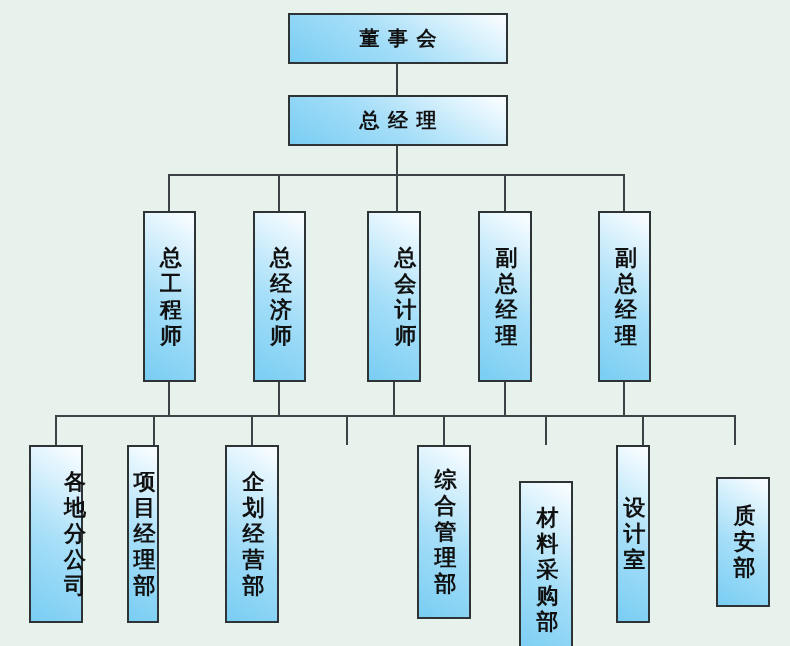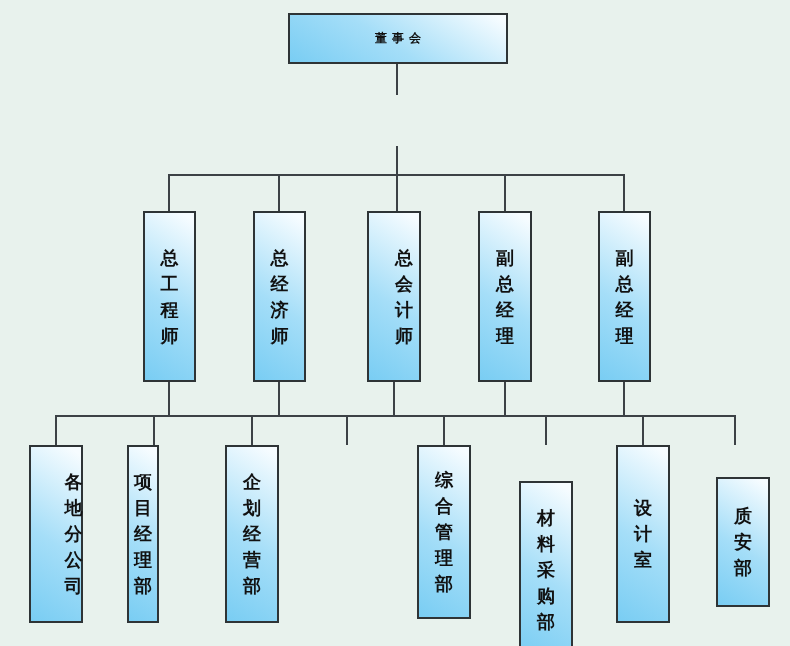--- a/index.html
+++ b/index.html
@@ -41,36 +41,36 @@
   #h0{left:168px;top:174px;width:457px;}
   #h1{left:55px;top:415px;width:681px;}
   
   .node{
     position:absolute;box-sizing:border-box;
     border:2px solid var(--border);
     background:linear-gradient(33deg,var(--gdark) 0%,var(--gmid) 45%,var(--glight) 96%);
     display:flex;align-items:center;justify-content:center;
     color:var(--text);font-weight:bold;
   }
-  .hnode .lbl{font-size:12px;letter-spacing:0.42em;padding-left:0.42em;white-space:nowrap;}
-  .vnode .lbl{width:19px;font-size:18px;line-height:26px;word-break:break-all;text-align:center;}
+  .hnode .lbl{font-size:20px;letter-spacing:0.42em;padding-left:0.42em;white-space:nowrap;}
+  .vnode .lbl{width:19px;font-size:22px;line-height:26px;word-break:break-all;text-align:center;}
   #b-root{left:288px;top:13px;width:220px;height:51px;}
   #b-gm{left:288px;top:95px;width:220px;height:51px;}
   #b-l3-0{left:143px;top:211px;width:53px;height:171px;}
   #b-l3-1{left:253px;top:211px;width:53px;height:171px;}
   #b-l3-2{left:367px;top:211px;width:54px;height:171px;padding-left:20px;}
   #b-l3-3{left:478px;top:211px;width:54px;height:171px;}
   #b-l3-4{left:598px;top:211px;width:53px;height:171px;}
   #b-l4-0{left:29px;top:445px;width:54px;height:178px;padding-left:35px;}
   #b-l4-1{left:127px;top:445px;width:32px;height:178px;}
   #b-l4-2{left:225px;top:445px;width:54px;height:178px;}
   #b-l4-3{left:320px;top:445px;width:54px;height:178px;}
   #b-l4-4{left:417px;top:445px;width:54px;height:174px;}
   #b-l4-5{left:519px;top:445px;width:54px;height:178px;margin-top:36px;}
-  #b-l4-6{left:616px;top:445px;width:54px;height:178px;}
+  #b-l4-6{left:616px;top:445px;width:34px;height:178px;}
   #b-l4-7{left:716px;top:445px;width:54px;height:130px;margin-top:32px;}
 </style>
 </head>
 <body>
 
 <div class="stage">
 
   <div class="vl" id="v0"></div>
   <div class="vl" id="v1"></div>
   <div class="hl" id="h0"></div>
@@ -88,20 +88,23 @@
   <div class="vl" id="v12"></div>
   <div class="vl" id="v13"></div>
   <div class="vl" id="v14"></div>
   <div class="vl" id="v15"></div>
   <div class="vl" id="v16"></div>
   <div class="vl" id="v17"></div>
   <div class="vl" id="v18"></div>
 
   <div class="node hnode" id="b-root">
     <span class="lbl">董事会</span>
+  </div>
+  <div class="node hnode" id="b-gm">
+    <span class="lbl">总经理</span>
   </div>
 
   <div class="node vnode" id="b-l3-0">
     <span class="lbl">总工程师</span>
   </div>
   <div class="node vnode" id="b-l3-1">
     <span class="lbl">总经济师</span>
   </div>
   <div class="node vnode" id="b-l3-2">
     <span class="lbl">总会计师</span>

